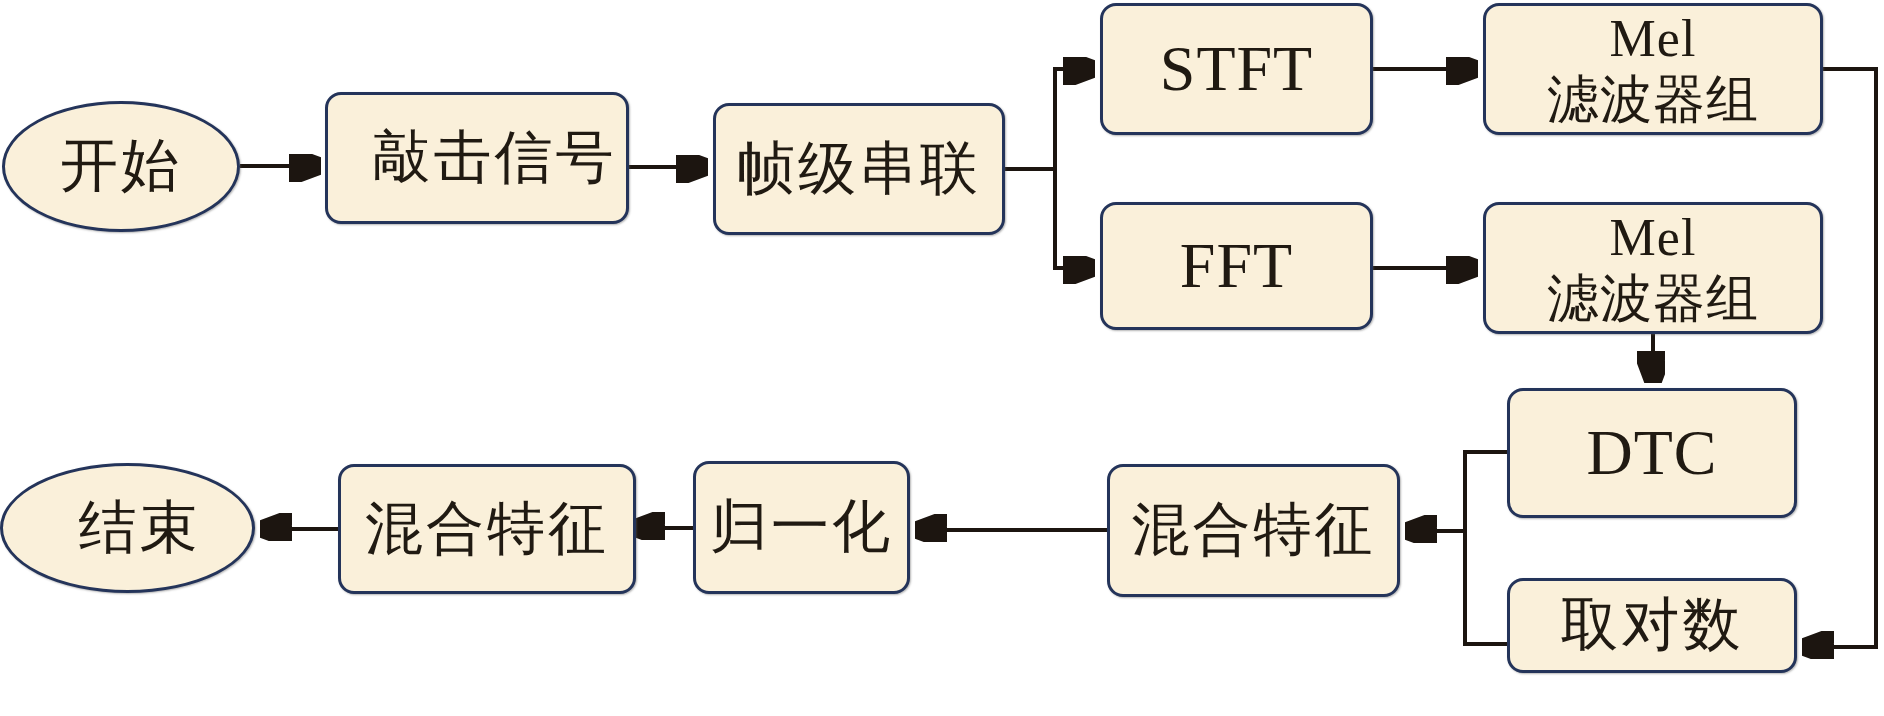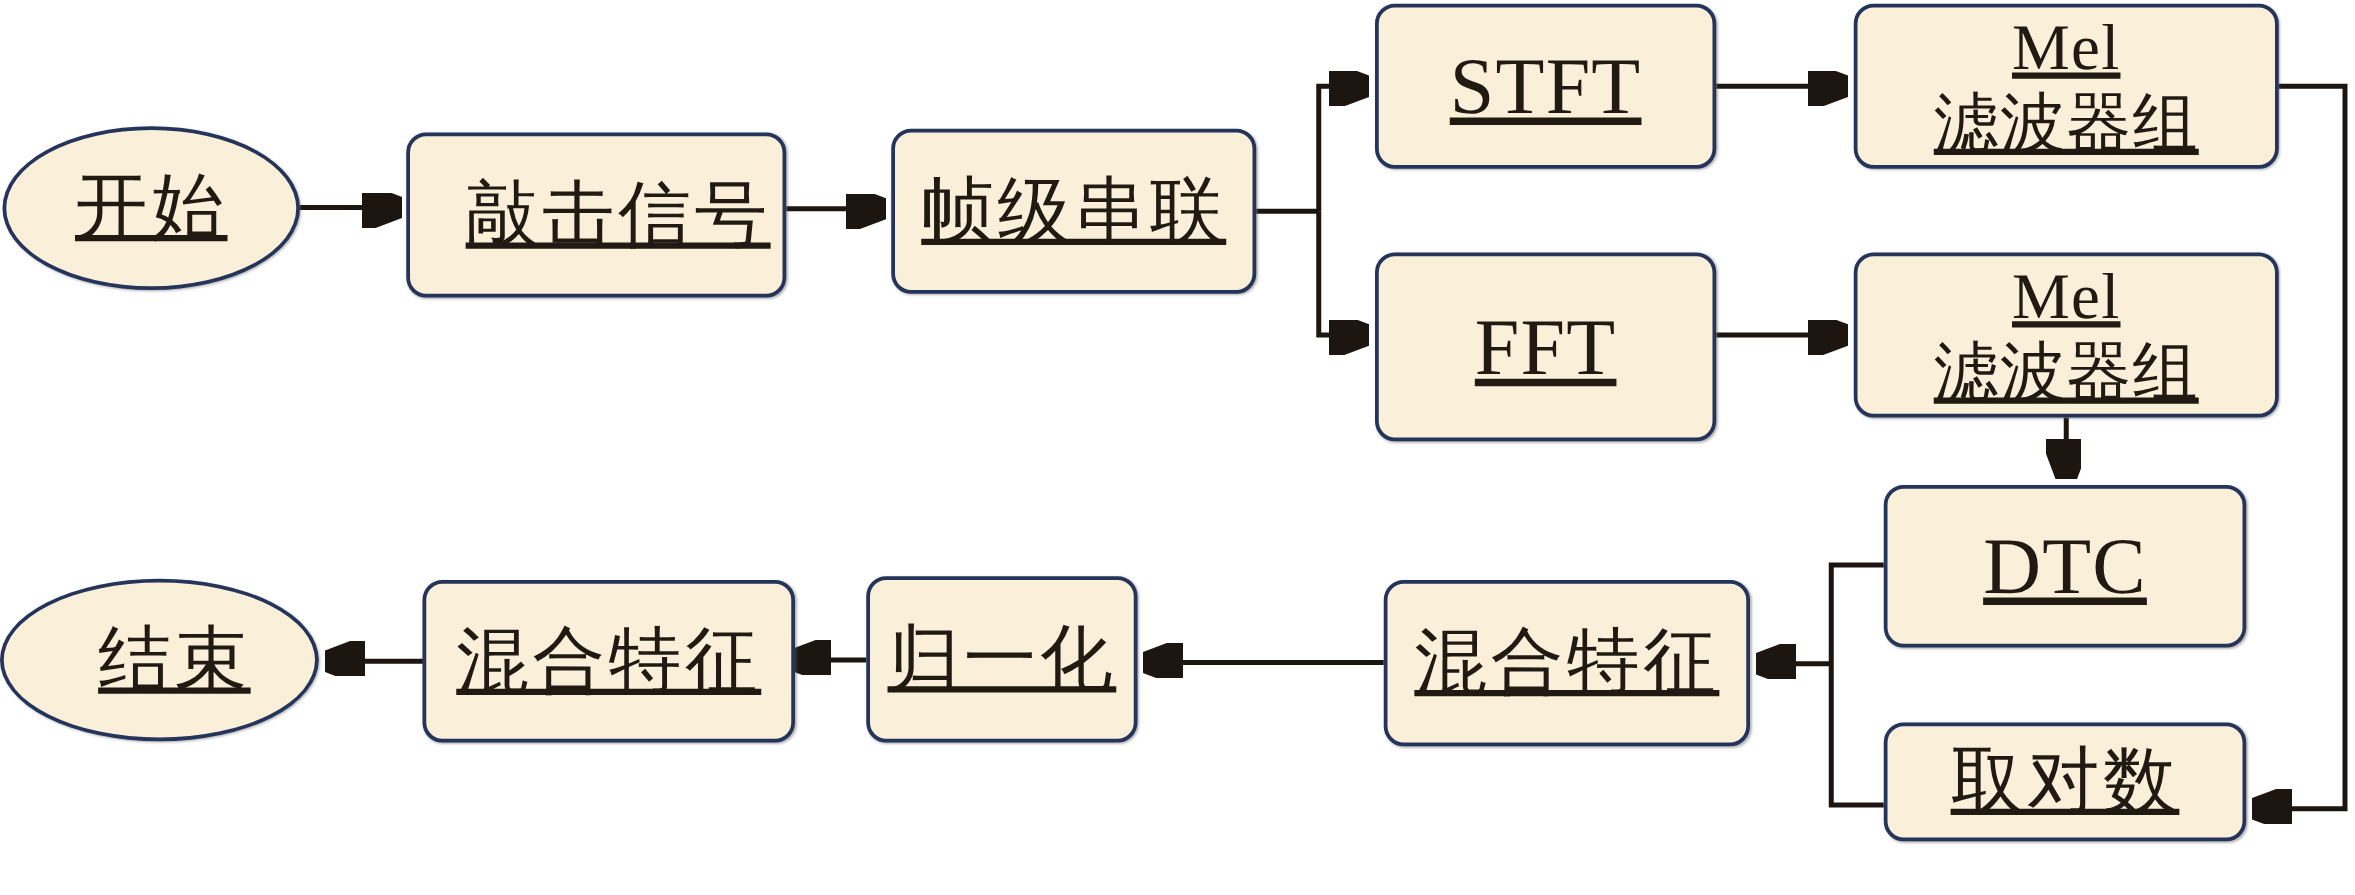--- a/index.html
+++ b/index.html
@@ -33,21 +33,20 @@
     box-sizing: border-box;
     background: #faf0da;
     border: 3px solid #24345a;
     border-radius: 16px;
     display: flex;
     align-items: center;
     justify-content: center;
     text-align: center;
     color: #201a12;
     box-shadow: 1px 1px 2px rgba(90,90,90,0.45);
-    text-decoration: underline;
   }
   .node.ellipse {
     border-radius: 50%;
   }
   .lbl {
     white-space: pre-line;
     line-height: 1.15;
   }
   .lbl-cn {
     font-size: 58px;
@@ -89,33 +88,33 @@
     <path d="M1465,531 H1407" marker-end="url(#arrow)"></path>
     <path d="M1107,530 H917" marker-end="url(#arrow)"></path>
     <path d="M693,528 H635" marker-end="url(#arrow)"></path>
     <path d="M347,529 H262" marker-end="url(#arrow)"></path>
   </svg>
 
   <div class="node ellipse" style="left:2px; top:101px; width:238px; height:131px;">
     <span class="lbl lbl-cn">开始</span>
   </div>
 
-  <div class="node" style="left:325px; top:106px; width:304px; height:132px;padding-left:35px;">
+  <div class="node" style="left:325px; top:92px; width:304px; height:132px;padding-left:35px;">
     <span class="lbl lbl-cn">敲击信号</span>
   </div>
 
   <div class="node" style="left:713px; top:103px; width:292px; height:132px;">
     <span class="lbl lbl-cn">帧级串联</span>
   </div>
 
   <div class="node" style="left:1100px; top:3px; width:273px; height:132px;">
     <span class="lbl lbl-en">STFT</span>
   </div>
 
-  <div class="node" style="left:1100px; top:202px; width:273px; height:151px;">
+  <div class="node" style="left:1100px; top:202px; width:273px; height:128px;">
     <span class="lbl lbl-en">FFT</span>
   </div>
 
   <div class="node" style="left:1483px; top:3px; width:340px; height:132px;">
     <span class="lbl lbl-mel">Mel
 滤波器组</span>
   </div>
 
   <div class="node" style="left:1483px; top:202px; width:340px; height:132px;">
     <span class="lbl lbl-mel">Mel

